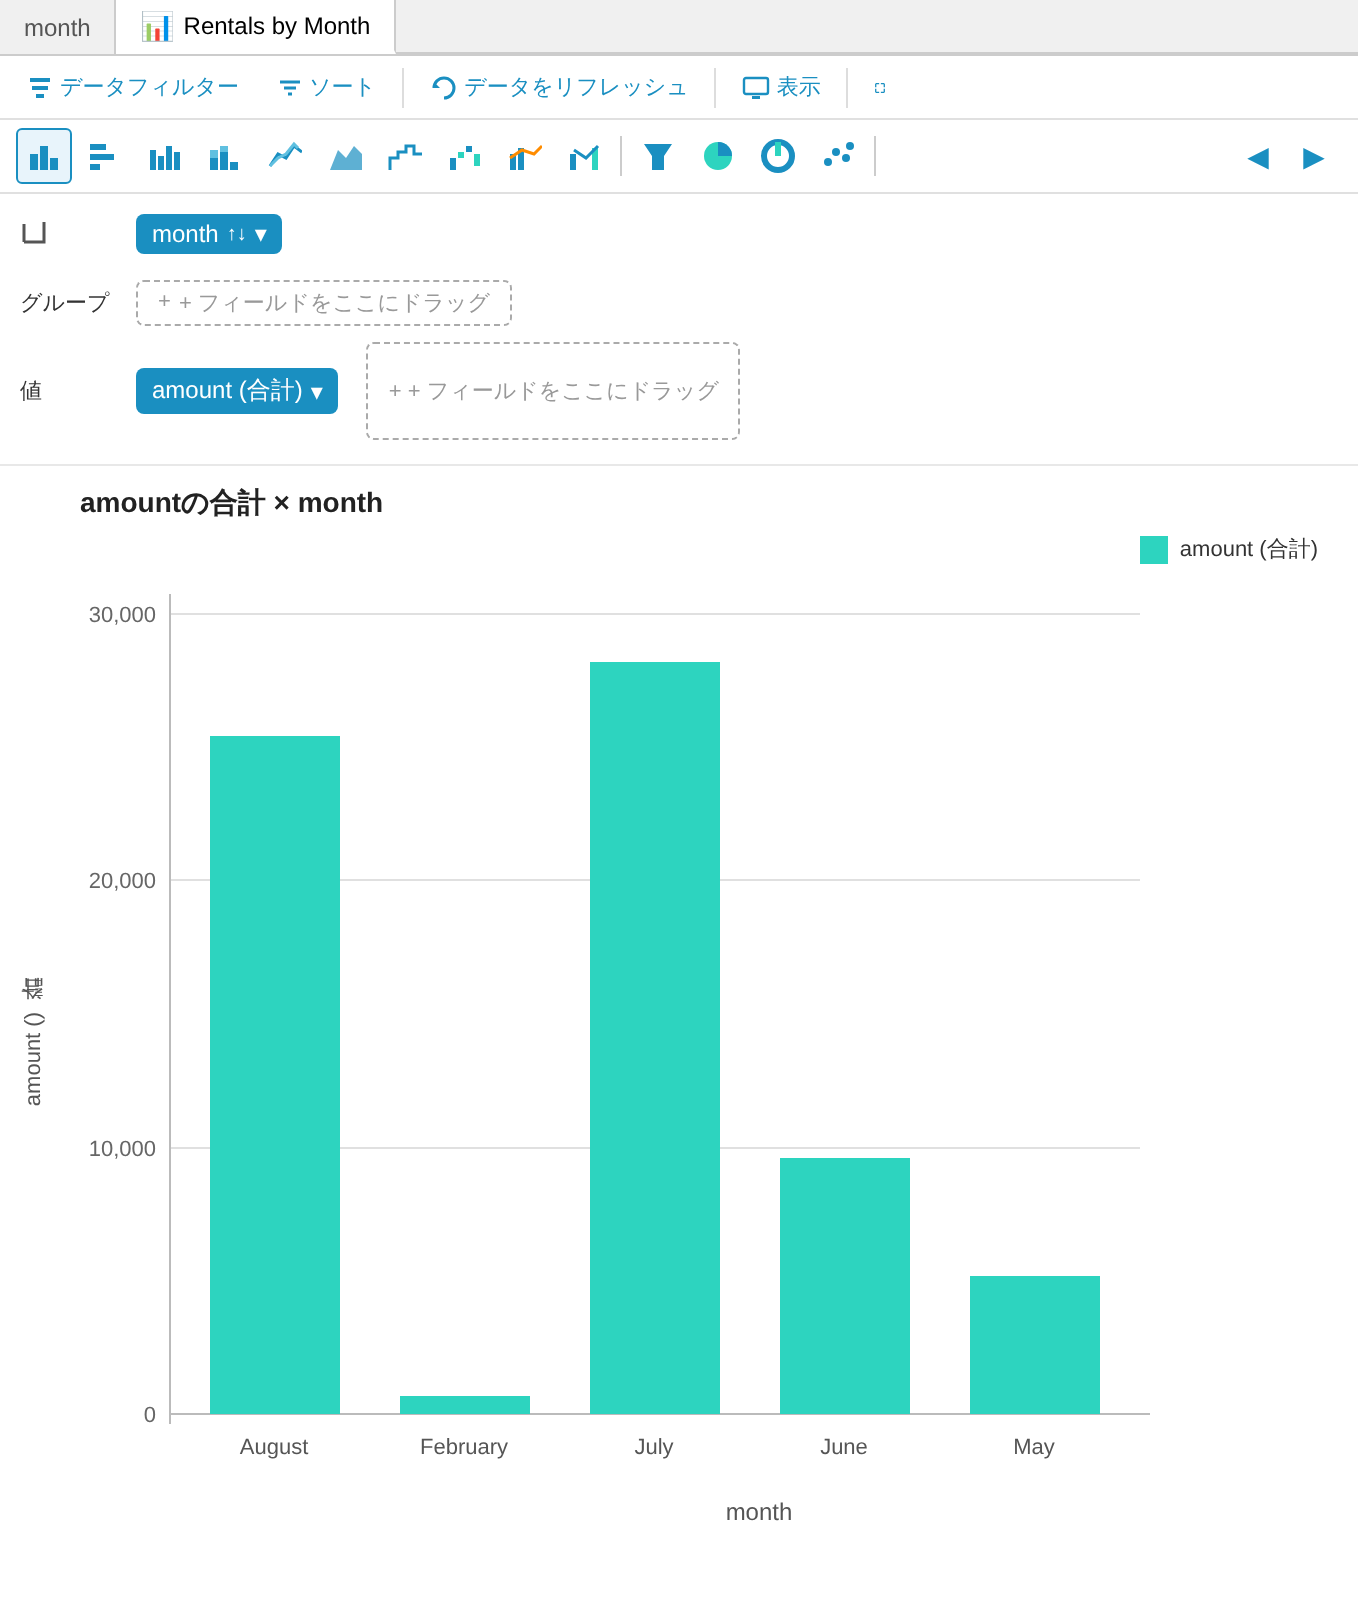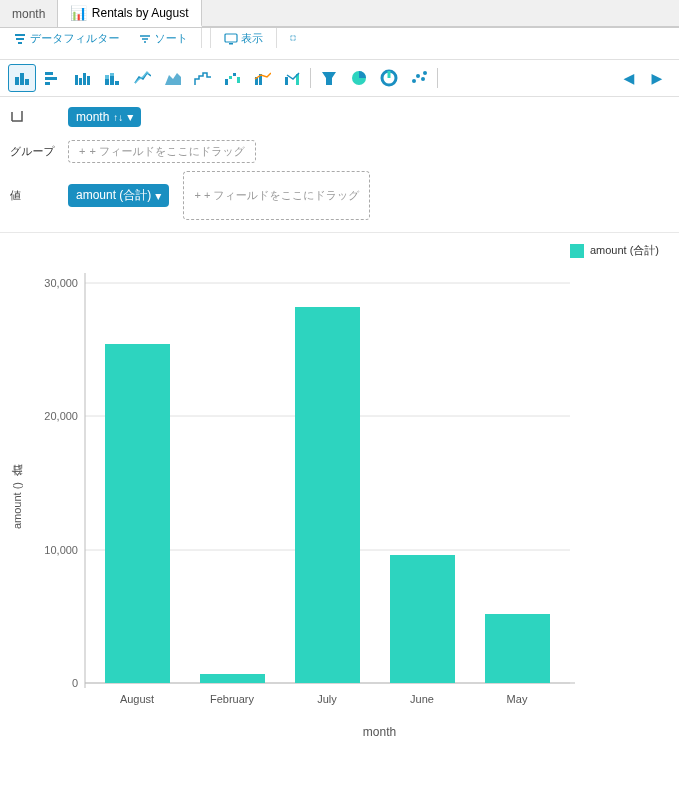--- a/index.html
+++ b/index.html
@@ -34,21 +34,21 @@
       background: #fff;
       color: #000;
       border-bottom: 2px solid #fff;
       font-weight: 500;
     }
     .tab-icon { color: #1a8fc1; font-size: 14px; }
 
     
     .toolbar {
       display: flex;
-      align-items: flex-start;
+      align-items: center;
       height: 32px;
       padding: 0 6px;
       border-bottom: 1px solid #e0e0e0;
       gap: 4px;
       background: #fff;
     }
     .toolbar-btn {
       display: flex;
       align-items: center;
       gap: 3px;
@@ -229,41 +229,48 @@
   </style>
 </head>
 <body>
 
 <div class="tab-bar">
   <div class="tab">
     <span>month</span>
   </div>
   <div class="tab active">
     <span class="tab-icon">📊</span>
-    <span>Rentals by August</span>
+    <span>Rentals by Month</span>
   </div>
   <div style="flex:1; background:#f0f0f0; border-bottom:1px solid #ccc;"></div>
 </div>
 
 <div class="toolbar">
   <button class="toolbar-btn">
     <svg width="14" height="14" viewBox="0 0 14 14">
         <rect x="2" y="2" width="10" height="2" fill="#1a8fc1"></rect>
         <rect x="3" y="6" width="8" height="2" fill="#1a8fc1"></rect>
         <rect x="5" y="10" width="4" height="2" fill="#1a8fc1"></rect>
       </svg>
     <span>データフィルター</span>
   </button>
   <button class="toolbar-btn">
     <svg width="14" height="14" viewBox="0 0 14 14">
         <path d="M2 4h10M4 7h6M6 10h2" stroke="#1a8fc1" stroke-width="1.5"></path>
       </svg>
     <span>ソート</span>
   </button>
   <div class="toolbar-sep"></div>
+  <button class="toolbar-btn">
+    <svg width="14" height="14" viewBox="0 0 14 14">
+        <path d="M2 7 A5 5 0 1 1 7 12" stroke="#1a8fc1" stroke-width="1.5" fill="none"></path>
+        <path d="M2 4v3h3" fill="#1a8fc1"></path>
+      </svg>
+    <span>データをリフレッシュ</span>
+  </button>
   <div class="toolbar-sep"></div>
   <button class="toolbar-btn">
     <svg width="14" height="14" viewBox="0 0 14 14">
         <rect x="1" y="2" width="12" height="8" rx="1" stroke="#1a8fc1" stroke-width="1.2" fill="none"></rect>
         <rect x="5" y="11" width="4" height="1.5" fill="#1a8fc1"></rect>
       </svg>
     <span>表示</span>
   </button>
   <div class="toolbar-sep"></div>
   <button class="toolbar-btn nav-arrow">
@@ -422,20 +429,21 @@
       <span>▾</span>
     </div>
     <div class="field-drop-zone-inline">
       <span>+ </span>
       <span>+ フィールドをここにドラッグ</span>
     </div>
   </div>
 </div>
 
 <div class="chart-container">
+  <div class="chart-title">amountの合計 × month</div>
 
   <div class="chart-wrapper">
     <div class="y-axis-label">amount (合計)</div>
 
     <div class="chart-inner">
 
       <div class="legend">
         <span class="legend-color"></span>
         <span>amount (合計)</span>
       </div>

